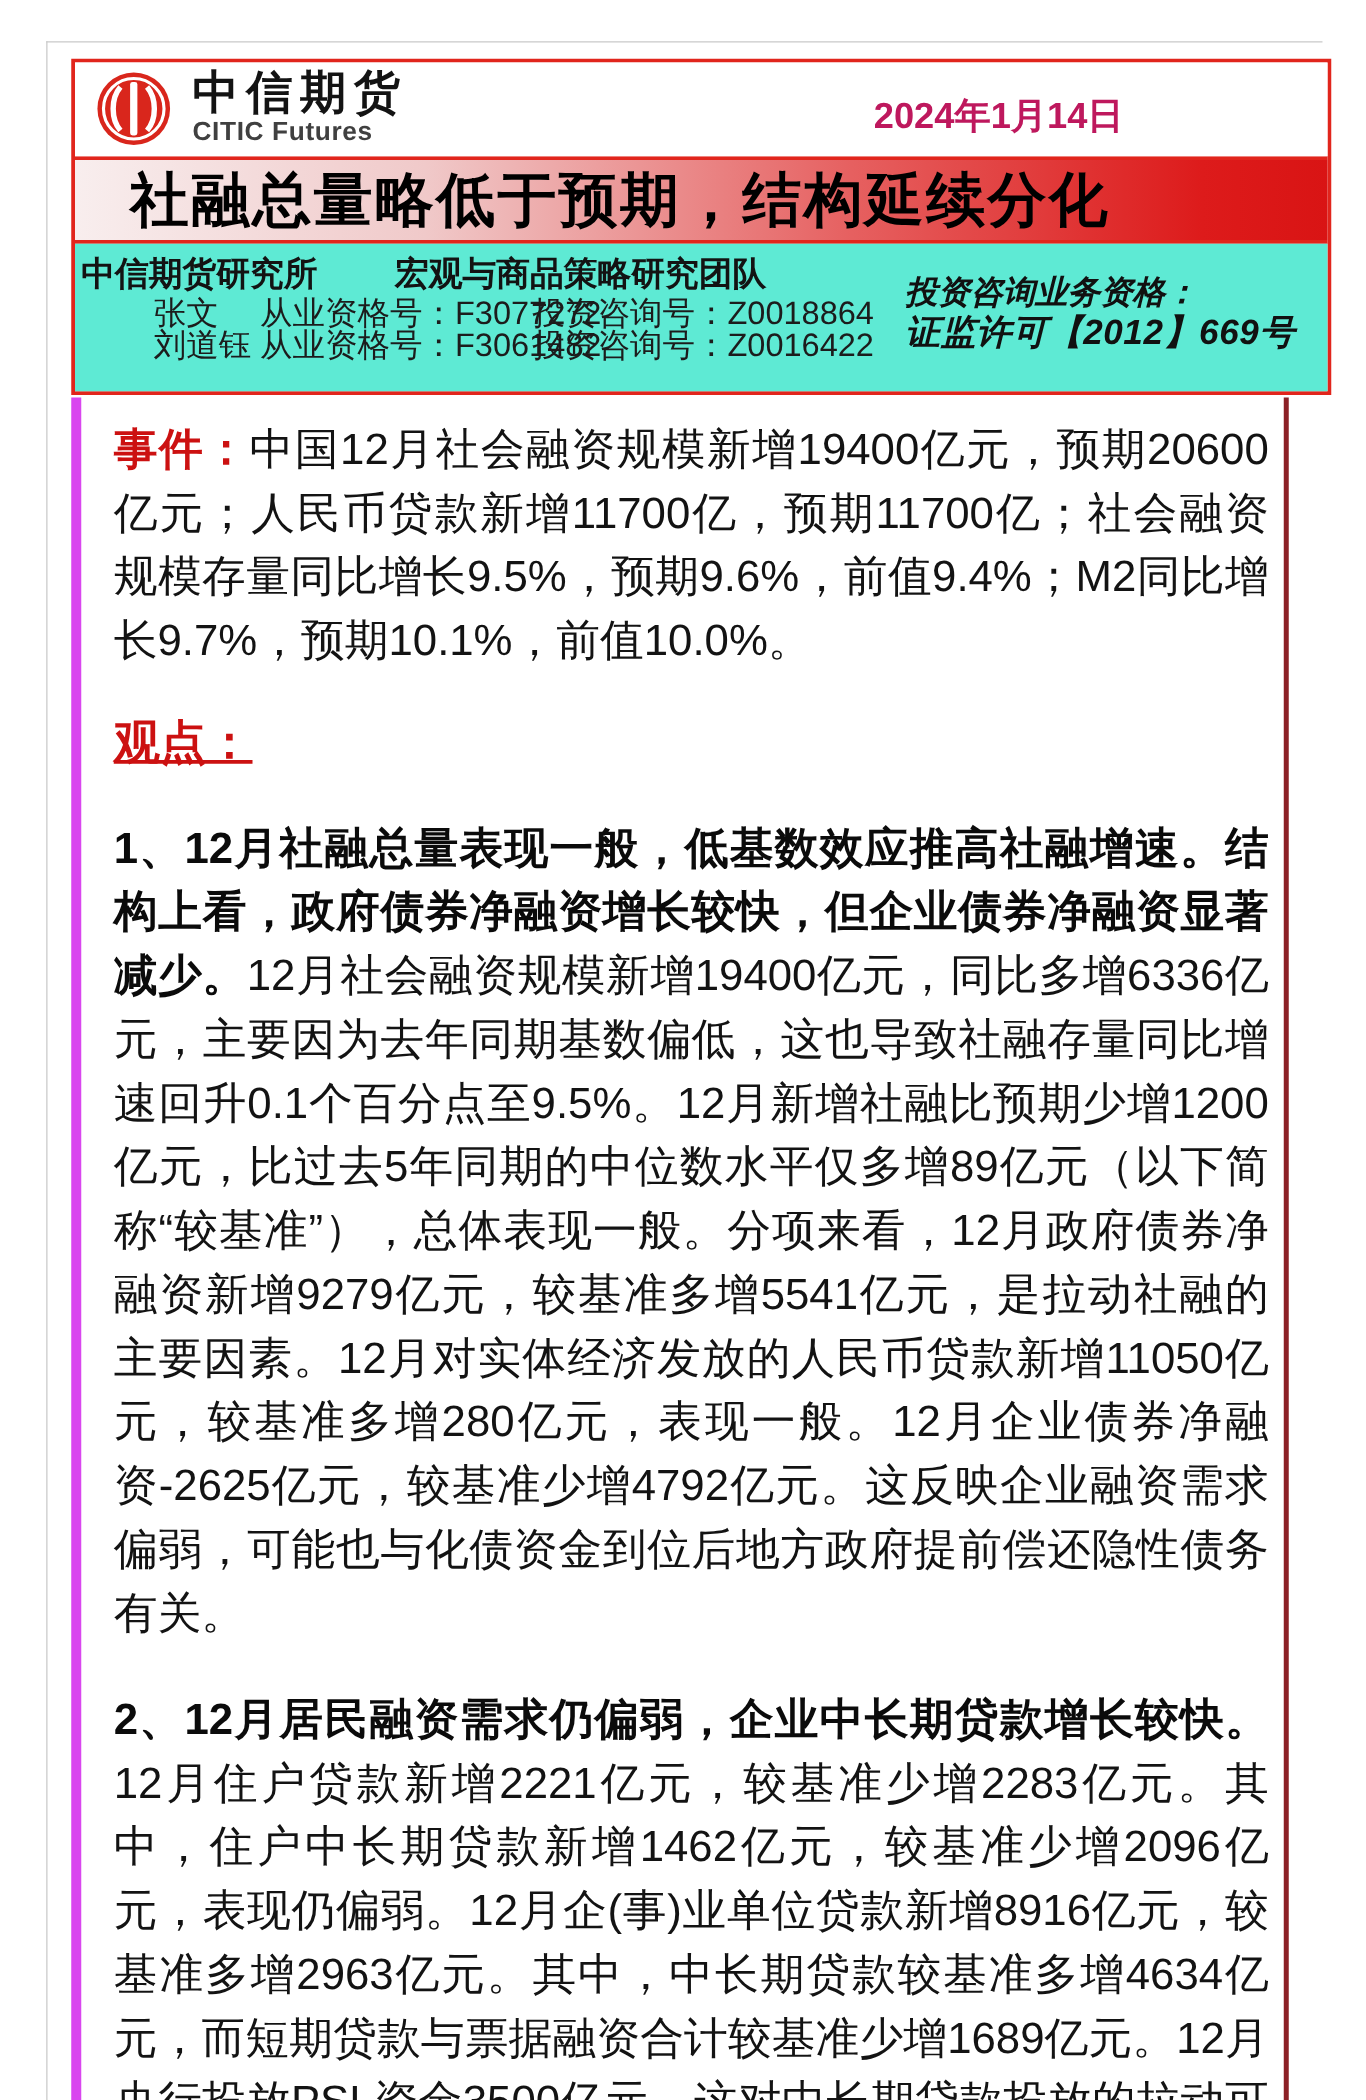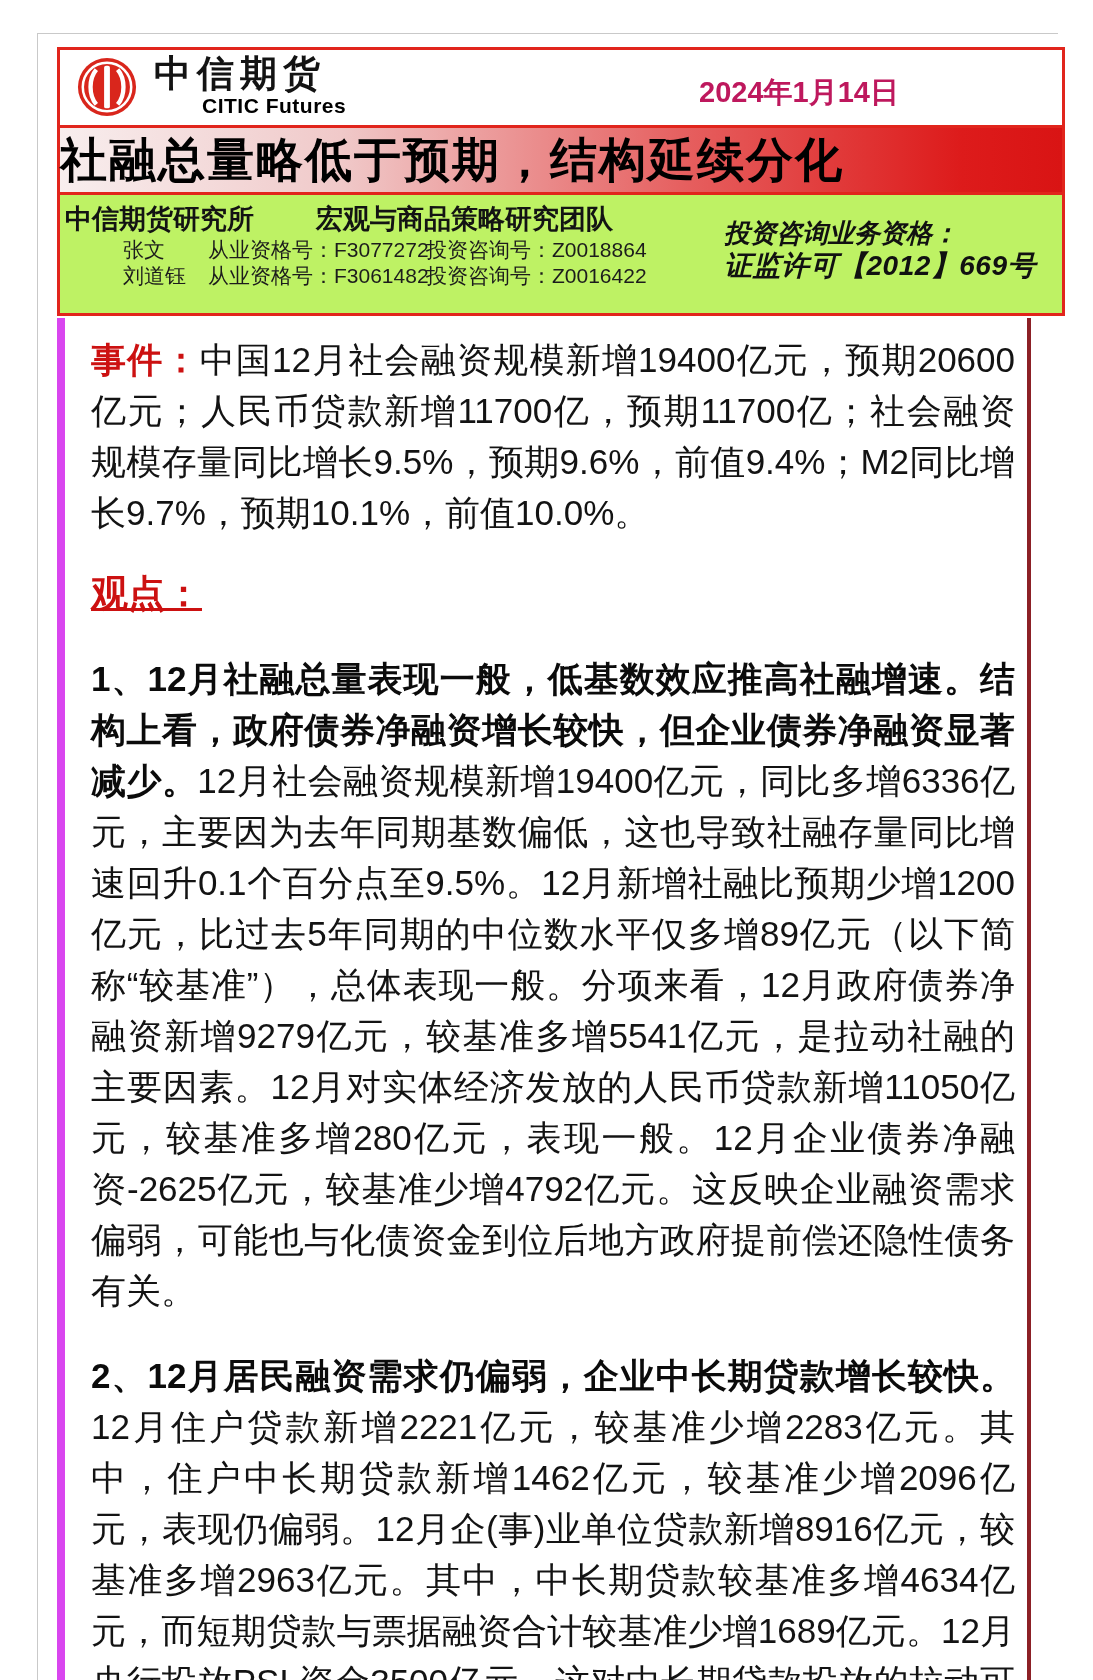--- a/index.html
+++ b/index.html
@@ -14,38 +14,38 @@
   }
   
   .top-box{
     position:absolute;left:57px;top:47px;width:1008px;
     border:3px solid #e1251c;background:#fff;box-sizing:border-box;
   }
   .header-row{position:relative;height:75px;background:#fff;}
   .logo{position:absolute;left:16px;top:6px;width:62px;height:62px;}
   .brand{position:absolute;left:94px;top:5px;line-height:1;}
   .brand-cn{font-size:37px;font-weight:bold;letter-spacing:6px;color:#131313;}
-  .brand-en{font-size:21px;font-weight:bold;letter-spacing:0.5px;color:#000000;margin-top:3px;margin-left:48px;}
+  .brand-en{font-size:21px;font-weight:bold;letter-spacing:0.5px;color:#404040;margin-top:3px;}
   .header-title{position:absolute;left:318px;top:17px;font-size:37px;font-weight:bold;color:#0d0d0d;white-space:nowrap;}
   .header-date{position:absolute;left:639px;top:23px;font-size:29px;color:#be185d;white-space:nowrap;font-weight:bold;}
   
   .banner{
     height:64px;border-top:3px solid #e1251c;border-bottom:3px solid #e1251c;
     background:linear-gradient(90deg,#f8eeee 0%,#f0c9c9 28%,#e66060 62%,#dd1b1b 90%,#d91414 100%);
     display:flex;align-items:center;
   }
   .banner-title{
-    font-size:47px;font-weight:bold;color:#000;
+    font-size:47px;font-weight:bold;color:#000;padding-left:44px;
     letter-spacing:2px;white-space:nowrap;
   }
   
-  .info-row{position:relative;height:118px;background:#bef264;}
+  .info-row{position:relative;height:118px;background:#5eead4;}
   .org-line{position:absolute;left:5px;top:6px;display:flex;gap:62px;
     font-size:27px;font-weight:bold;color:#131313;white-space:nowrap;}
-  .researchers{position:absolute;left:5px;top:42px;font-size:21px;color:#1c1c1c;}
+  .researchers{position:absolute;left:5px;top:42px;font-size:26px;color:#1c1c1c;}
   .r-row{display:grid;grid-template-columns:58px 85px 218px auto;line-height:26px;white-space:nowrap;}
   .r-row i{font-style:normal;margin-top:12px;}
   .license{
     position:absolute;right:8px;top:22px;width:330px;text-align:left;
     font-weight:bold;color:#111;font-style:italic;
   }
   .license .l1{font-size:26px;line-height:32px;}
   .license .l2{font-size:28px;line-height:34px;letter-spacing:0.5px;}
   
   .body-box{

